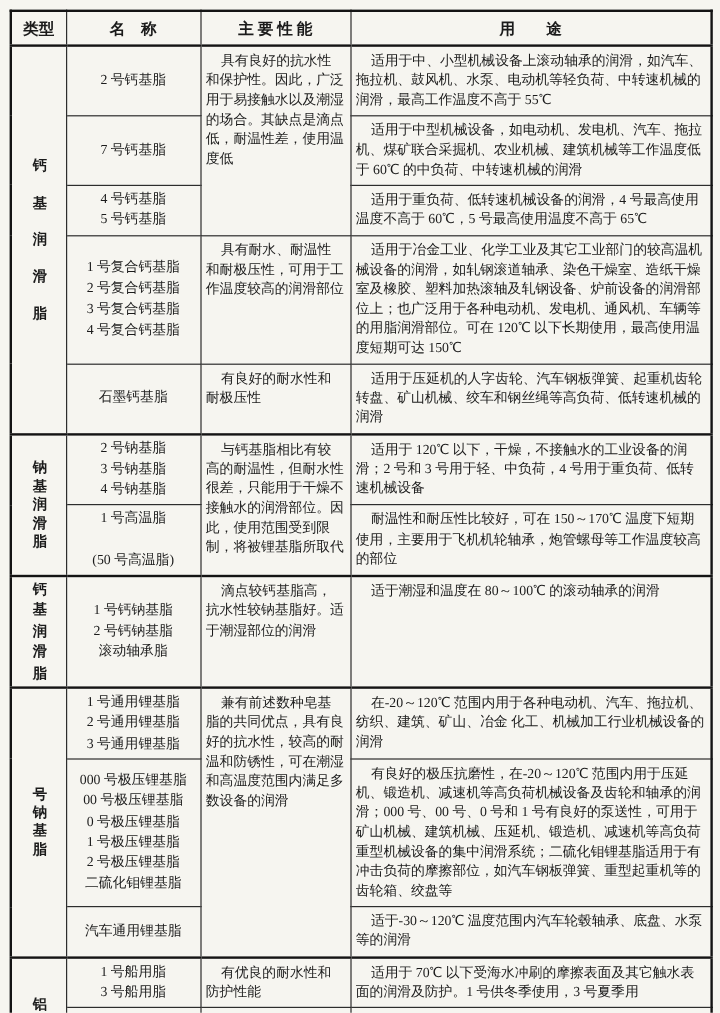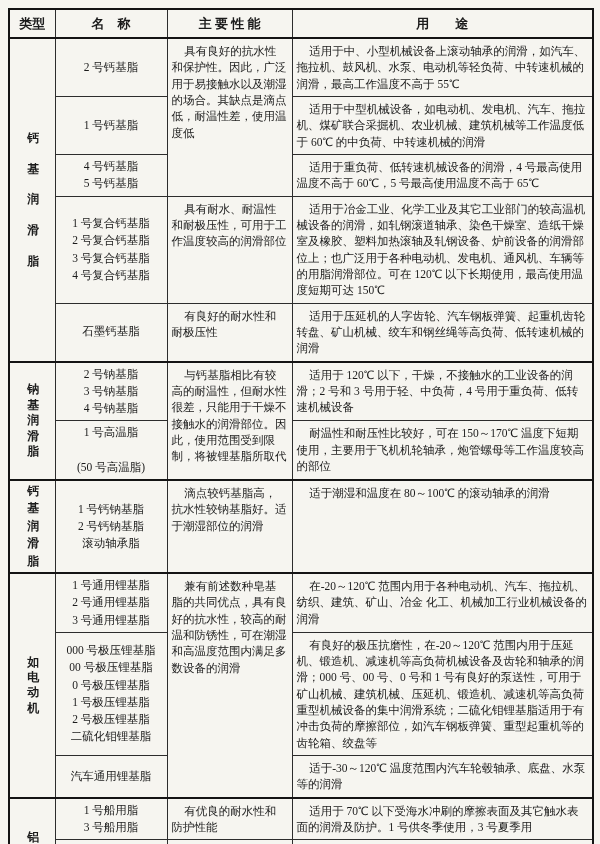--- a/index.html
+++ b/index.html
@@ -94,21 +94,21 @@
       <th>用　　途</th>
     </tr>
 
     <tr class="sec">
       <td class="type" rowspan="5"><span class="v lh-xl">钙基润滑脂</span></td>
       <td class="name">2 号钙基脂</td>
       <td class="perf" rowspan="3">具有良好的抗水性和保护性。因此，广泛用于易接触水以及潮湿的场合。其缺点是滴点低，耐温性差，使用温度低</td>
       <td class="use">适用于中、小型机械设备上滚动轴承的润滑，如汽车、拖拉机、鼓风机、水泵、电动机等轻负荷、中转速机械的润滑，最高工作温度不高于 55℃</td>
     </tr>
     <tr>
-      <td class="name">1 号钙基脂</td>
+      <td class="name">7 号钙基脂</td>
       <td class="use">适用于中型机械设备，如电动机、发电机、汽车、拖拉机、煤矿联合采掘机、农业机械、建筑机械等工作温度低于 60℃ 的中负荷、中转速机械的润滑</td>
     </tr>
     <tr>
       <td class="name">4 号钙基脂
 5 号钙基脂</td>
       <td class="use">适用于重负荷、低转速机械设备的润滑，4 号最高使用温度不高于 60℃，5 号最高使用温度不高于 65℃</td>
     </tr>
     <tr>
       <td class="name">1 号复合钙基脂
 2 号复合钙基脂
@@ -141,21 +141,21 @@
     <tr class="sec">
       <td class="type"><span class="v lh-md">钙基润滑脂</span></td>
       <td class="name">1 号钙钠基脂
 2 号钙钠基脂
 滚动轴承脂</td>
       <td class="perf">滴点较钙基脂高，抗水性较钠基脂好。适于潮湿部位的润滑</td>
       <td class="use">适于潮湿和温度在 80～100℃ 的滚动轴承的润滑</td>
     </tr>
 
     <tr class="sec">
-      <td class="type" rowspan="3"><span class="v lh-sm">如电动机</span></td>
+      <td class="type" rowspan="3"><span class="v lh-sm">号钠基脂</span></td>
       <td class="name">1 号通用锂基脂
 2 号通用锂基脂
 3 号通用锂基脂</td>
       <td class="perf" rowspan="3">兼有前述数种皂基脂的共同优点，具有良好的抗水性，较高的耐温和防锈性，可在潮湿和高温度范围内满足多数设备的润滑</td>
       <td class="use">在-20～120℃ 范围内用于各种电动机、汽车、拖拉机、纺织、建筑、矿山、冶金 化工、机械加工行业机械设备的润滑</td>
     </tr>
     <tr>
       <td class="name">000 号极压锂基脂
 00 号极压锂基脂
 0 号极压锂基脂

